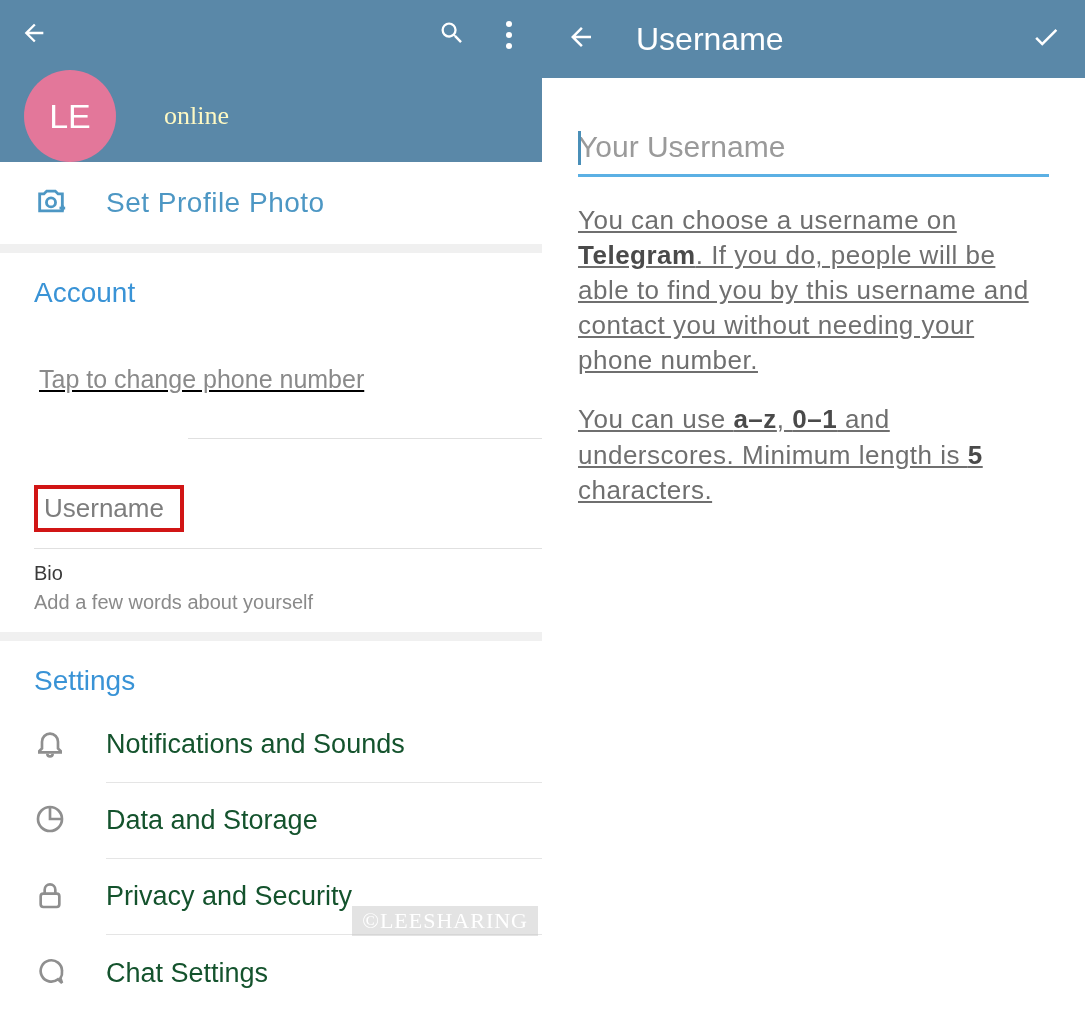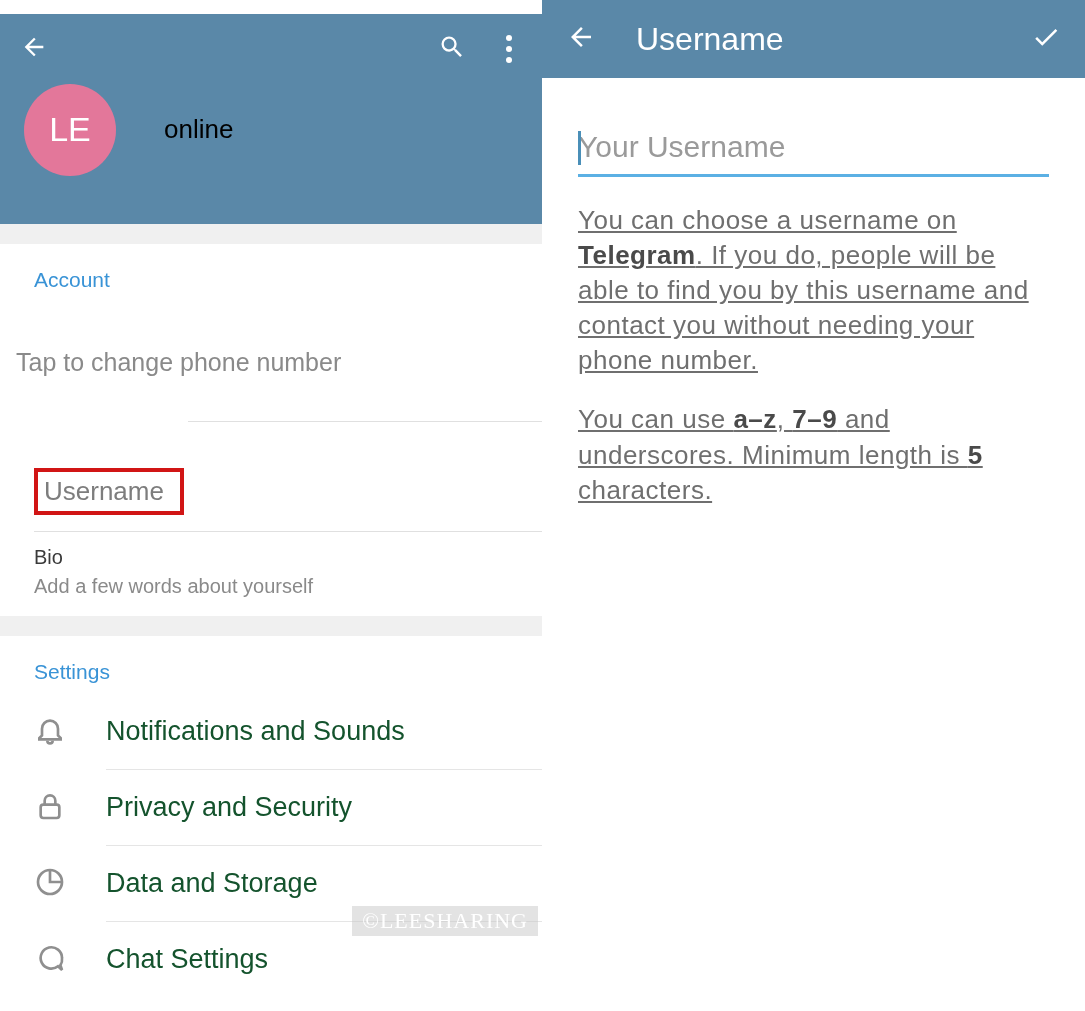--- a/index.html
+++ b/index.html
@@ -30,36 +30,36 @@
     justify-content: space-between;
   }
   .toolbar .right-icons { display: flex; align-items: center; gap: 40px; padding-right: 10px; }
   .toolbar svg { width: 28px; height: 28px; fill: #fff; }
   .profile-row { display: flex; align-items: center; padding-left: 24px; }
   .avatar {
     width: 92px; height: 92px; border-radius: 50%;
     background: #e3779a; display: flex; align-items: center; justify-content: center;
     color: #fff; font-size: 34px; font-weight: 400;
   }
-  .status { margin-left: 48px; font-size: 26px; color: #000000; font-weight: 300; }
+  .status { margin-left: 48px; font-size: 26px; color: #fef9c3; font-weight: 300; font-family: Liberation Serif, serif; }
 
   .row-set-photo {
     display: flex; align-items: center; padding: 22px 34px; background: #fff;
   }
   .row-set-photo .icon-wrap { width: 72px; color: #4d97c4; }
   .row-set-photo .icon-wrap svg { width: 34px; height: 34px; stroke: #4d97c4; fill: none; stroke-width: 2; }
   .row-set-photo .label { color: #4d97c4; font-size: 28px; font-weight: 300; letter-spacing: 0.5px; }
 
   .gap { background: #f0f0f0; height: 20px; }
 
   .section-title {
-    color: #3993d6; font-size: 21px; font-weight: 500;
+    color: #3993d6; font-size: 28px; font-weight: 500;
     padding: 24px 34px 10px 34px;
   }
-  .account-block { padding: 0 34px 20px 16px; }
+  .account-block { padding: 0 34px 20px 39px; text-decoration: underline; }
   .tap-change {
     color: #8a8a8a; font-size: 25px; font-weight: 300;
     padding-top: 46px;
   }
   .divider-short {
     height: 1px; background: #e0e0e0; margin-left: 188px; margin-top: 24px;
   }
   .divider-full {
     height: 1px; background: #e0e0e0; margin-top: 16px;
   }
@@ -155,20 +155,31 @@
           <span></span>
         </div>
       </div>
     </div>
     <div class="profile-row">
       <div class="avatar">LE</div>
       <div class="status">online</div>
     </div>
   </div>
 
+  <div class="row-set-photo">
+    <div class="icon-wrap">
+      <svg viewBox="0 0 24 24">
+        <path d="M4 7h3l2-2h6l2 2h3v12H4z"></path>
+          <circle cx="12" cy="13" r="3.2"></circle>
+        <line x1="18" y1="17" x2="22" y2="17"></line>
+          <line x1="20" y1="15" x2="20" y2="19"></line>
+      </svg>
+    </div>
+    <div class="label">Set Profile Photo</div>
+  </div>
 
   <div class="gap"></div>
 
   <div class="section-title">Account</div>
   <div class="account-block">
     <div class="tap-change">Tap to change phone number</div>
   </div>
   <div class="divider-short"></div>
 
   <div class="username-row">
@@ -188,31 +199,31 @@
   <div class="settings-list">
     <div class="settings-item">
       <div class="icon-col"><svg viewBox="0 0 24 24">
             <path d="M18 16v-5a6 6 0 10-12 0v5l-2 2v1h16v-1l-2-2z"></path>
             <path d="M10 20a2 2 0 004 0"></path>
           </svg></div>
       <div class="label">Notifications and Sounds</div>
     </div>
     <div class="settings-item">
       <div class="icon-col"><svg viewBox="0 0 24 24">
+            <circle cx="12" cy="12" r="9"></circle>
+            <path d="M12 3v9h9"></path>
+          </svg></div>
+      <div class="label">Data and Storage</div>
+    </div>
+    <div class="settings-item">
+      <div class="icon-col"><svg viewBox="0 0 24 24">
             <rect x="5" y="11" width="14" height="10" rx="2"></rect>
             <path d="M8 11V8a4 4 0 018 0v3"></path>
           </svg></div>
       <div class="label">Privacy and Security</div>
-    </div>
-    <div class="settings-item">
-      <div class="icon-col"><svg viewBox="0 0 24 24">
-            <circle cx="12" cy="12" r="9"></circle>
-            <path d="M12 3v9h9"></path>
-          </svg></div>
-      <div class="label">Data and Storage</div>
     </div>
     <div class="settings-item">
       <div class="icon-col"><svg viewBox="0 0 24 24">
             <path d="M21 12a8 8 0 10-3 6.2L21 21l-1.2-3.6A7.96 7.96 0 0021 12z"></path>
           </svg></div>
       <div class="label">Chat Settings</div>
     </div>
   </div>
 
   <div class="watermark">©LEESHARING</div>
@@ -238,16 +249,16 @@
   <div class="username-input-wrap" style="position:relative;">
     <input class="username-input" type="text" placeholder="Your Username" style="">
     <div class="cursor-bar"></div>
   </div>
 
   <div class="help-text">
     <p>
       <span>You can choose a username on </span><b>Telegram</b><span>. If you do, people will be able to find you by this username and contact you without needing your phone number.</span>
     </p>
     <p>
-      <span>You can use </span><b>a–z</b><span>, </span><b>7–9</b><span> and underscores. Minimum length is </span><b>5</b><span> characters.</span>
+      <span>You can use </span><b>a–z</b><span>, </span><b>0–1</b><span> and underscores. Minimum length is </span><b>5</b><span> characters.</span>
     </p>
   </div>
 </div>
 
 </body></html>

